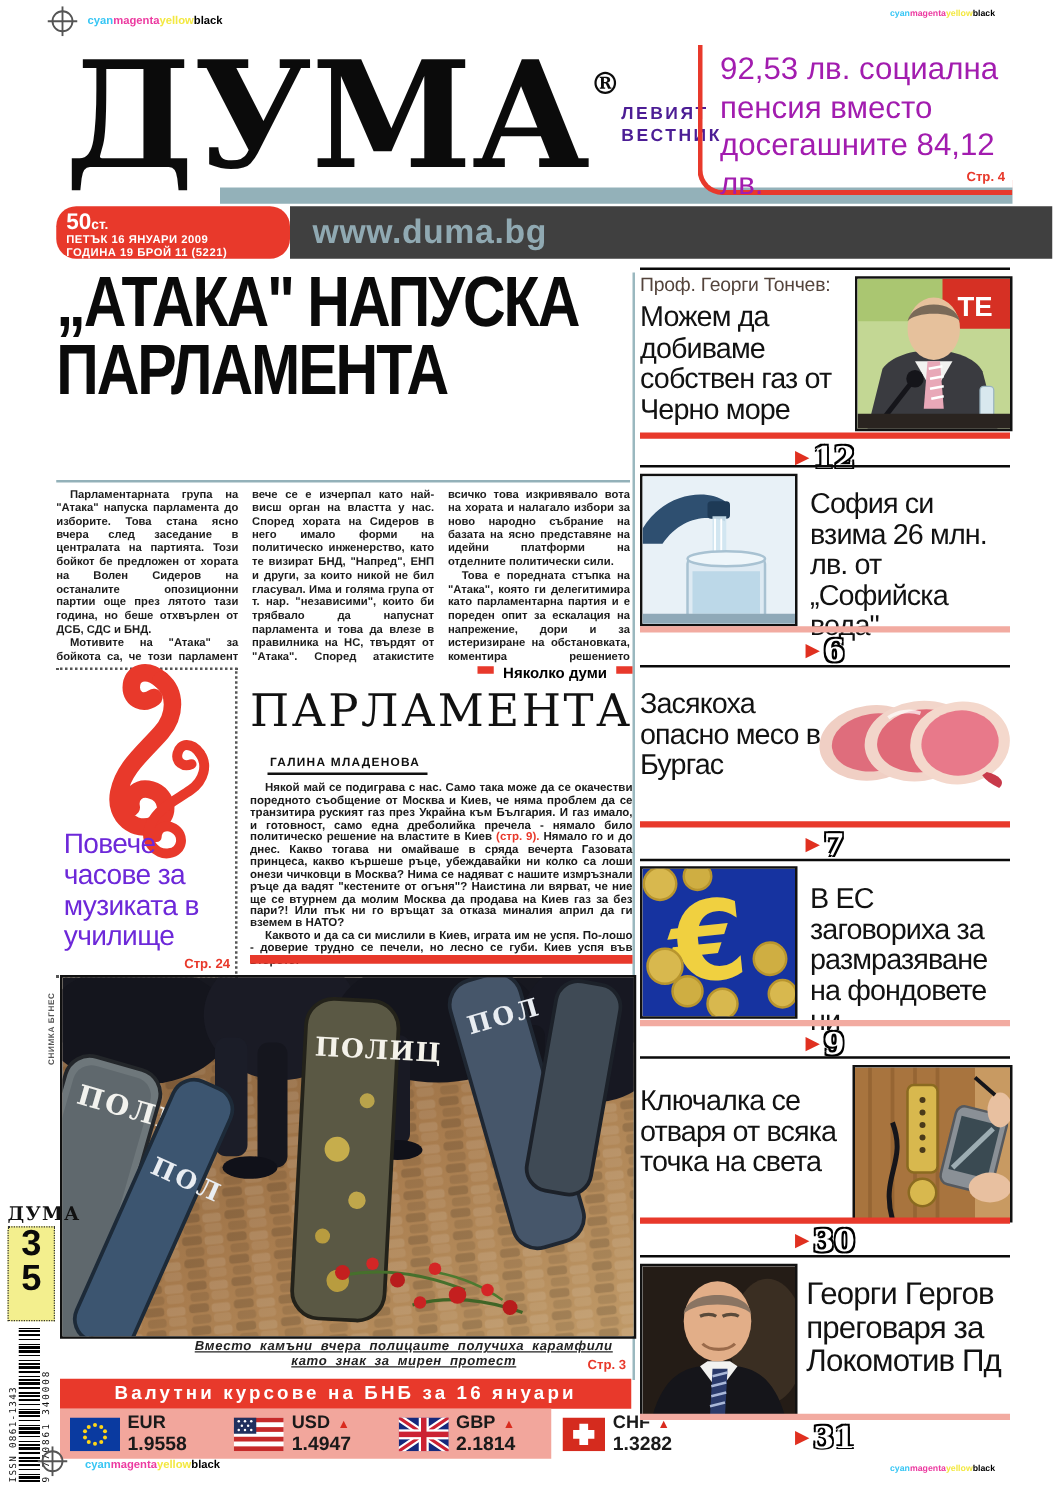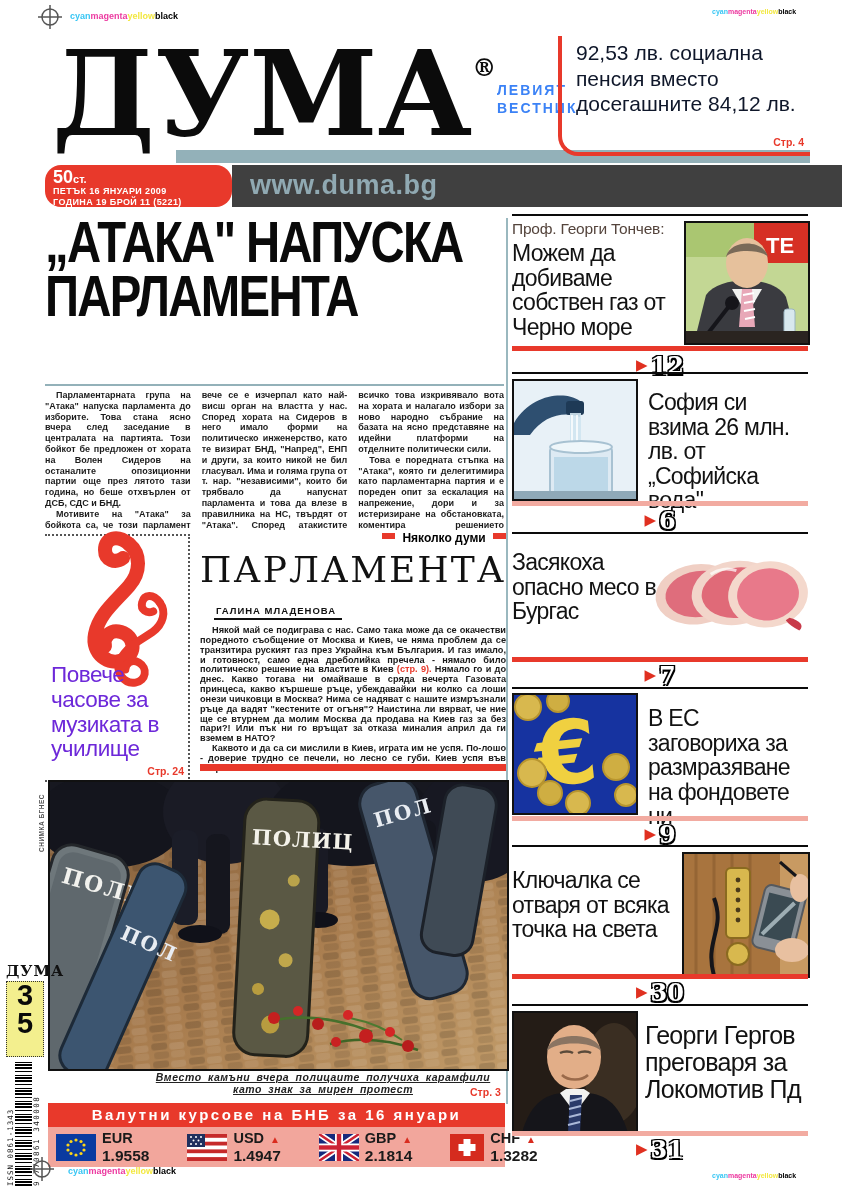--- a/index.html
+++ b/index.html
@@ -8,25 +8,25 @@
   .abs{position:absolute;}
   
   .regtext{font-size:9px;font-weight:bold;letter-spacing:0;}
   .regtext span{display:inline;}
   .c-cyan{color:#38c6f4;} .c-mag{color:#ec3aa0;} .c-yel{color:#f3e841;} .c-blk{color:#000;}
   .regtext.small{font-size:7px;}
   
   .masthead{font-family:"DejaVu Serif",serif;font-weight:bold;font-size:116px;line-height:1;
             letter-spacing:0px;color:#0b0b0b;white-space:nowrap;transform:scaleY(1.02);transform-origin:0 0;}
   .masthead .r{font-size:24px;vertical-align:58px;letter-spacing:0;}
-  .tagline{font-size:14px;font-weight:bold;letter-spacing:2px;color:#3b82f6;line-height:1.25;}
+  .tagline{font-size:14px;font-weight:bold;letter-spacing:2px;color:#4c1d95;line-height:1.25;}
   .tealbar{background:#93b1b9;}
   
   .teaser{border-left:4px solid #e8392b;border-bottom:4px solid #e8392b;border-bottom-left-radius:20px;}
-  .teaser-text{font-size:21px;line-height:1.22;color:#0f172a;}
+  .teaser-text{font-size:25px;line-height:1.22;color:#a21caf;}
   .pageref{color:#e8392b;font-weight:bold;font-size:10.5px;}
   
   .datebar-red{background:#e8392b;color:#fff;border-radius:16px;}
   .price{font-weight:bold;font-size:18px;line-height:1;}
   .price small{font-size:11px;}
   .dateline{font-size:9px;font-weight:bold;letter-spacing:.4px;line-height:1.25;}
   .datebar-pink{background:#404040;padding-left:34px;}
   .website{color:#90a9b2;font-weight:bold;font-size:27px;letter-spacing:.5px;}
   
   .headline-wrap{width:560px;}
@@ -228,21 +228,21 @@
       <circle cx="316" cy="254" r="7" fill="#c41f1f"></circle>
         <circle cx="340" cy="250" r="5" fill="#d42626"></circle>
       <circle cx="358" cy="264" r="6" fill="#b81c1c"></circle>
         <circle cx="286" cy="260" r="5" fill="#c92222"></circle>
     </g>
   </svg>
   <div class="abs caption" style="left:140px;top:1071px;width:366px;text-align:center;">Вместо камъни вчера полицаите получиха карамфили като знак  за мирен протест</div>
   <div class="abs pageref" style="left:470px;top:1086px;">Стр. 3</div>
 
   <div class="abs curr-head" style="left:48px;top:1103px;width:457px;height:24px;">Валутни курсове на БНБ за 16 януари</div>
-  <div class="abs curr-body" style="left:48px;top:1127px;width:457px;height:40px;">
+  <div class="abs curr-body" style="left:48px;top:1127px;width:393px;height:40px;">
     <div class="curr-item" style="margin-left:8px;">
       <svg width="40" height="27">
           <rect width="40" height="27" fill="#0a3aa0"></rect>
           <g fill="#ffd617">
             <circle cx="20" cy="6" r="1.6"></circle>
             <circle cx="25" cy="7.5" r="1.6"></circle>
             <circle cx="28" cy="11" r="1.6"></circle>
             <circle cx="28" cy="16" r="1.6"></circle>
             <circle cx="25" cy="19.5" r="1.6"></circle>
             <circle cx="20" cy="21" r="1.6"></circle>

